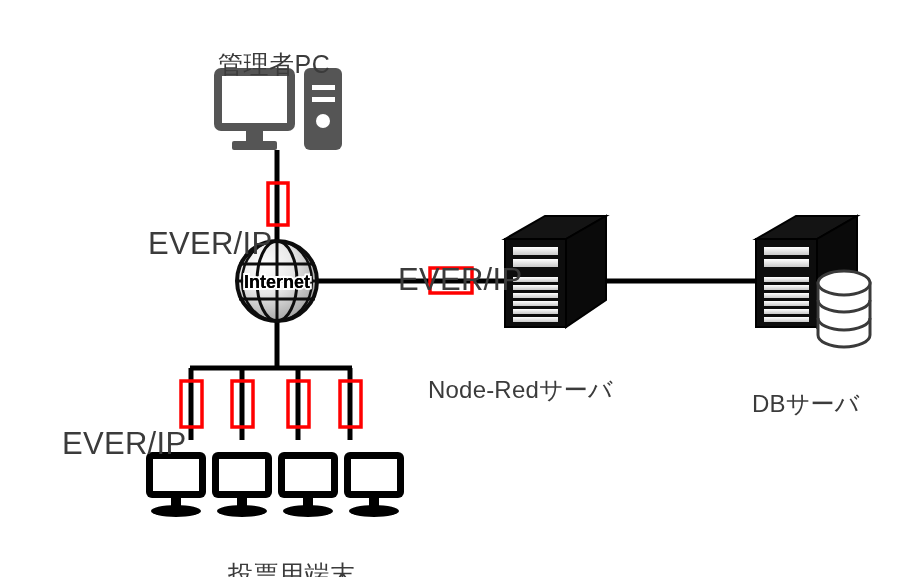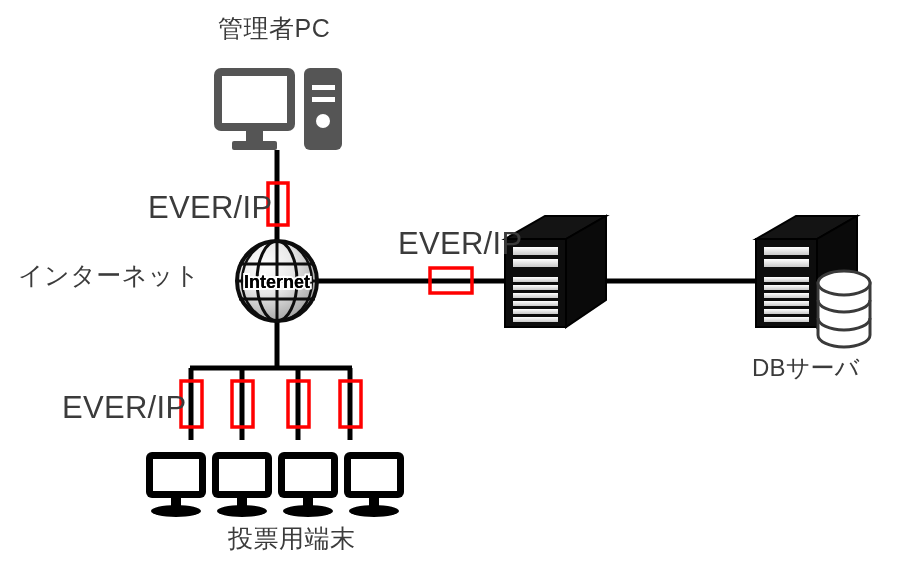--- a/index.html
+++ b/index.html
@@ -29,20 +29,21 @@
     width: 900px;
     height: 577px;
     display: block;
   }
   .txt {
     position: absolute;
     white-space: nowrap;
     color: #3b3b3b;
     font-weight: 400;
     line-height: 1;
+    margin-top: 36px;
   }
   .label-jp {
     font-size: 25px;
     letter-spacing: 0.5px;
   }
   .label-en {
     font-size: 31px;
     letter-spacing: 0.3px;
   }
   .label-mixed {
@@ -203,27 +204,27 @@
       <rect x="430" y="268" width="42" height="25"></rect>
       <rect x="181" y="381" width="21" height="46"></rect>
       <rect x="232" y="381" width="21" height="46"></rect>
       <rect x="288" y="381" width="21" height="46"></rect>
       <rect x="340" y="381" width="21" height="46"></rect>
     </g>
   </svg>
 
   <div class="txt label-jp lbl-admin-pc">管理者PC</div>
 
-  <div class="txt label-jp lbl-internet">インターネット</div>
 
   <div class="txt label-en lbl-ever-top">EVER/IP</div>
 
   <div class="txt label-en lbl-ever-mid">EVER/IP</div>
 
   <div class="txt label-en lbl-ever-bot">EVER/IP</div>
 
+  <div class="txt label-mixed lbl-nodered1">Node-Redサーバ</div>
 
 
   <div class="txt label-mixed lbl-dbserver">DBサーバ</div>
 
   <div class="txt label-jp lbl-terminals">投票用端末</div>
 
 </div>
 
 </body></html>

